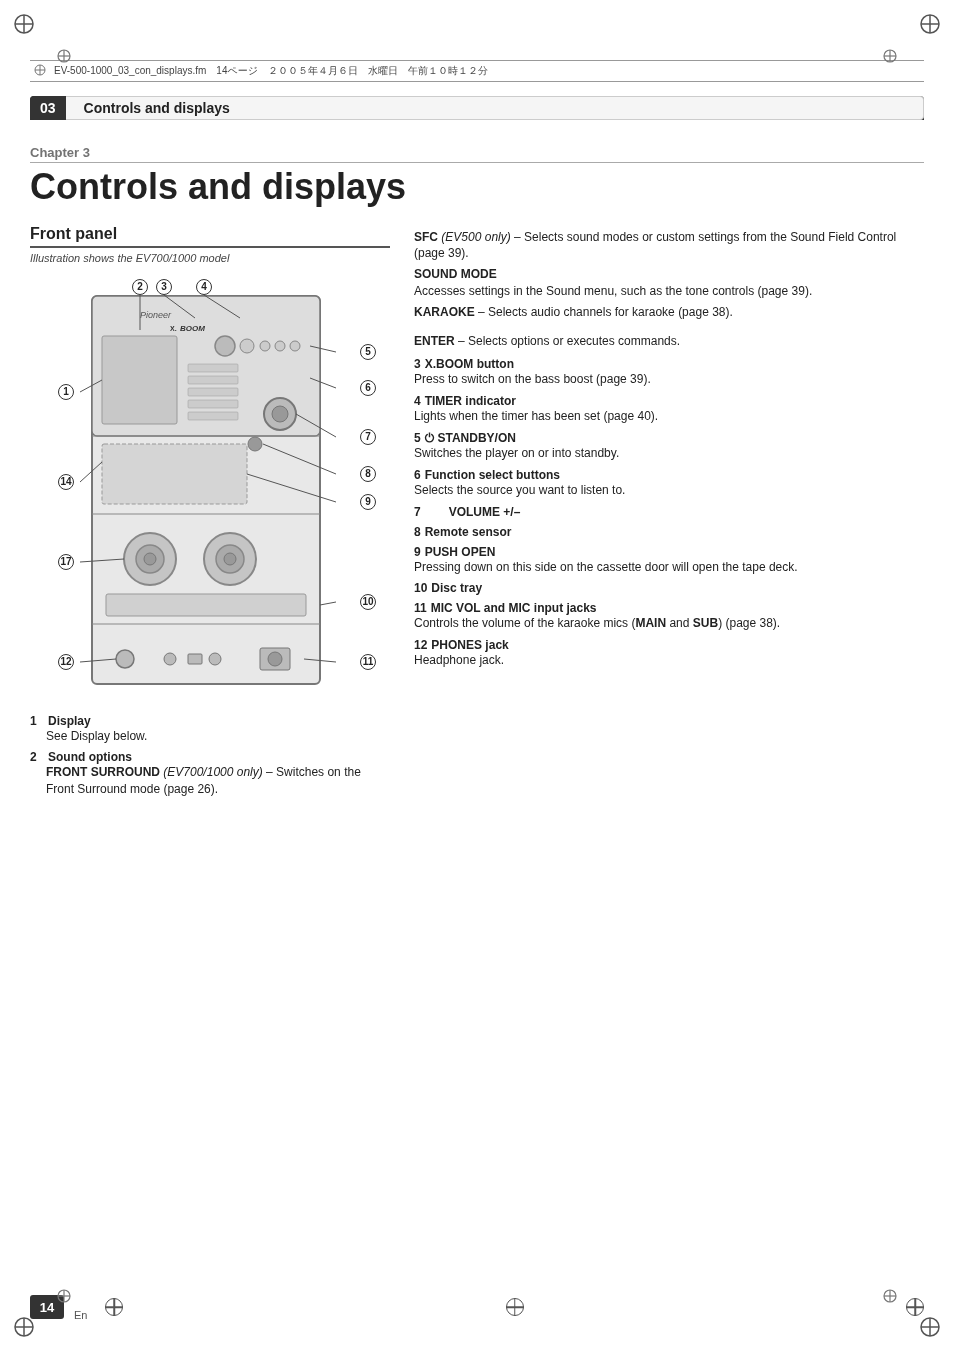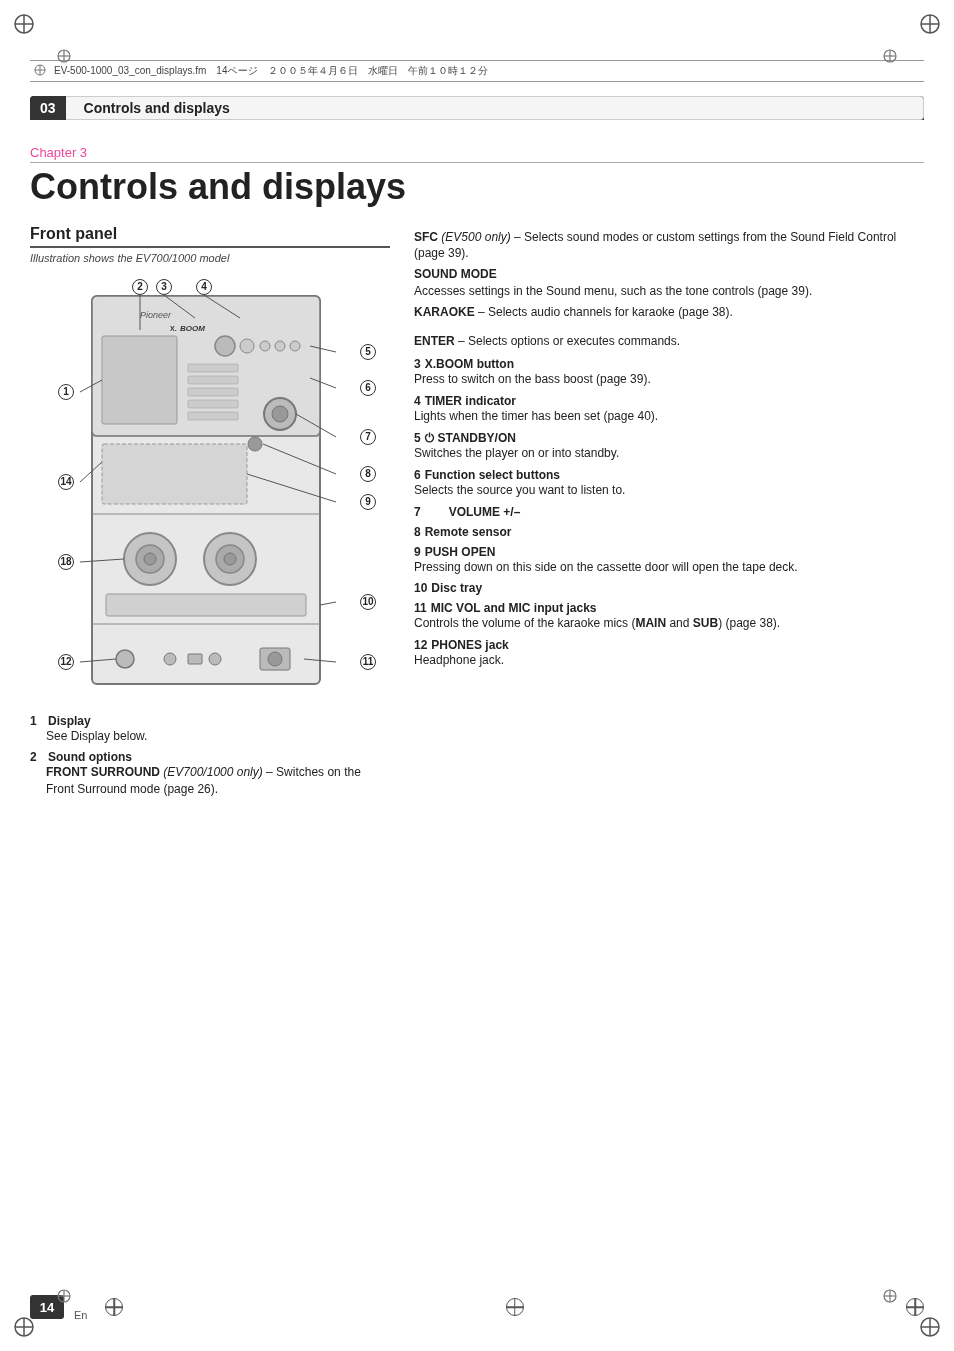--- a/index.html
+++ b/index.html
@@ -91,23 +91,23 @@
       top: 145px;
       left: 30px;
       right: 30px;
       bottom: 100px;
       display: flex;
       flex-direction: column;
     }
 
     .chapter-label {
       font-size: 13px;
-      font-weight: normal;
+      font-weight: bold;
       margin-bottom: 2px;
-      color: #ec4899;
+      color: #737373;
     }
     .page-title {
       font-size: 36px;
       font-weight: bold;
       color: #222;
       margin-bottom: 18px;
       line-height: 1.1;
     }
 
     
@@ -336,21 +336,21 @@
         <div class="callout-bubble" style="right:4px; top:192px;">8</div>
 
         <div class="callout-bubble" style="right:4px; top:220px;">9</div>
 
         <div class="callout-bubble" style="right:4px; top:320px;">10</div>
 
         <div class="callout-bubble" style="right:4px; top:380px;">11</div>
 
         <div class="callout-bubble" style="left:18px; top:380px;">12</div>
 
-        <div class="callout-bubble" style="left:18px; top:280px;">18</div>
+        <div class="callout-bubble" style="left:18px; top:280px;">17</div>
 
         <div class="callout-bubble" style="left:18px; top:200px;">14</div>
 
         <svg width="340" height="430" style="position:absolute;top:0;left:0;">
 
           <rect x="52" y="22" width="228" height="388" rx="5" ry="5" fill="#e8e8e8" stroke="#777" stroke-width="2"></rect>
 
           <rect x="52" y="22" width="228" height="140" rx="5" ry="5" fill="#ddd" stroke="#777" stroke-width="1.5"></rect>
           <line x1="52" y1="162" x2="280" y2="162" stroke="#888" stroke-width="1"></line>
 

